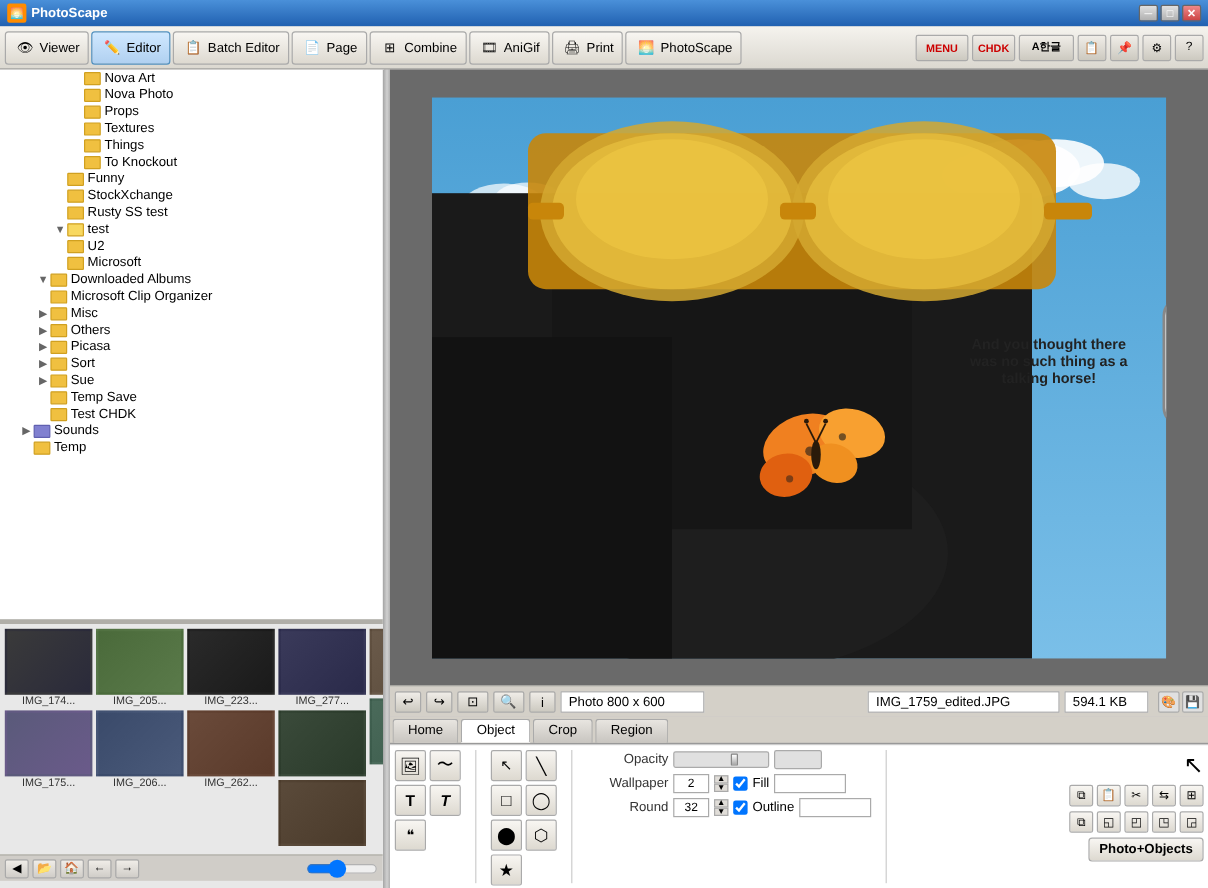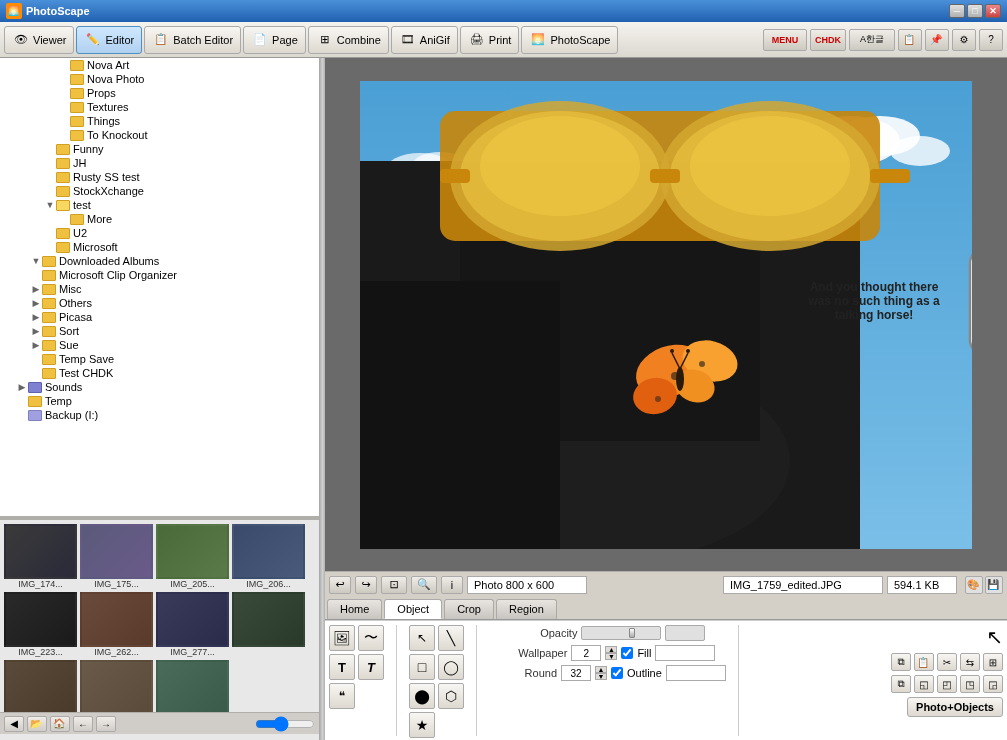--- a/index.html
+++ b/index.html
@@ -25,21 +25,21 @@
     
     
     .left-panel { width: 320px; background: white; border-right: 1px solid #aaa; display: flex; flex-direction: column; }
     .tree-item { display: flex; align-items: center; padding: 1px 0; cursor: pointer; white-space: nowrap; }
     .tree-toggle { width: 12px; height: 12px; display: inline-flex; align-items: center; justify-content: center; font-size: 9px; color: #666; cursor: pointer; }
     .folder-icon { width: 14px; height: 11px; background: #f0c040; border: 1px solid #d0a020; border-radius: 1px; margin-right: 3px; display: inline-flex; align-items: center; justify-content: center; font-size: 8px; }
     .tree-label { color: #000; }
     
     
     .thumb-area { height: 220px; background: #e8e8e8; overflow: hidden; position: relative; }
-    .thumb-grid { display: flex; flex-wrap: wrap; padding: 4px; gap: 3px; overflow-y: auto; height: calc(100% - 28px); }
+    .thumb-grid { display: flex; flex-wrap: wrap; padding: 4px; gap: 3px; overflow-y: auto; height: calc(100% - 28px); flex-direction: column; }
     .thumb-item { width: 73px; text-align: center; cursor: pointer; }
     .thumb-img { width: 73px; height: 55px; background: #888; border: 2px solid transparent; object-fit: cover; display: flex; align-items: center; justify-content: center; overflow: hidden; }
     .thumb-label { font-size: 9px; color: #333; overflow: hidden; text-overflow: ellipsis; white-space: nowrap; width: 73px; }
     .thumb-toolbar { height: 22px; background: #d0cdc8; border-top: 1px solid #b0aea8; display: flex; align-items: center; padding: 0 4px; gap: 3px; }
     .thumb-toolbar-btn { width: 20px; height: 16px; background: linear-gradient(to bottom, #f0ede8, #d0cdc8); border: 1px solid #aaa; border-radius: 2px; cursor: pointer; display: flex; align-items: center; justify-content: center; font-size: 10px; }
     
     
     .editor-panel { flex: 1; display: flex; flex-direction: column; background: #c8c8c8; }
     .editor-main { flex: 1; background: #6a6a6a; display: flex; align-items: center; justify-content: center; overflow: hidden; position: relative; }
     .editor-image { width: 612px; height: 468px; position: relative; overflow: hidden; }
@@ -55,21 +55,21 @@
     .editor-tab { padding: 3px 12px; background: linear-gradient(to bottom, #e8e5e0, #c8c5c0); border: 1px solid #aaa; border-bottom: none; border-radius: 3px 3px 0 0; cursor: pointer; font-size: 11px; margin-right: 2px; }
     .editor-tab.active { background: white; border-bottom: 1px solid white; z-index: 1; }
     
     
     .editor-toolbar { height: 120px; background: white; border-top: 1px solid #ccc; padding: 4px; display: flex; gap: 8px; }
     .tool-group { display: flex; flex-direction: column; gap: 3px; }
     .tool-row { display: flex; gap: 3px; }
     .tool-btn { width: 26px; height: 26px; background: linear-gradient(to bottom, #f8f6f2, #ddd9d0); border: 1px solid #aaa; border-radius: 2px; cursor: pointer; display: flex; align-items: center; justify-content: center; font-size: 14px; }
     .tool-separator { width: 1px; background: #ccc; margin: 0 4px; }
     
-    .prop-group { display: flex; flex-direction: column; gap: 4px; margin-left: 8px; align-items: center; }
+    .prop-group { display: flex; flex-direction: column; gap: 4px; margin-left: 8px; }
     .prop-row { display: flex; align-items: center; gap: 4px; }
     .prop-label { width: 60px; text-align: right; color: #333; }
     .prop-slider { width: 80px; height: 14px; background: #e0e0e0; border: 1px solid #aaa; border-radius: 2px; position: relative; cursor: pointer; }
     .prop-slider-thumb { position: absolute; top: 1px; left: 60%; width: 6px; height: 10px; background: linear-gradient(to bottom, #fff, #aaa); border: 1px solid #888; border-radius: 1px; }
     .prop-input { width: 30px; height: 16px; border: 1px solid #aaa; text-align: center; font-size: 10px; background: white; }
     .prop-spinner { display: flex; flex-direction: column; }
     .prop-spin-btn { width: 12px; height: 7px; background: #e0ddd8; border: 1px solid #aaa; cursor: pointer; display: flex; align-items: center; justify-content: center; font-size: 7px; line-height: 1; }
     .prop-check { width: 12px; height: 12px; margin-right: 2px; }
     .color-box { width: 60px; height: 16px; background: white; border: 1px solid #aaa; cursor: pointer; }
     
@@ -135,21 +135,21 @@
     <span class="toolbar-icon">🖨</span>
     <span>Print</span>
   </div>
   <div class="toolbar-btn">
     <span class="toolbar-icon">🌅</span>
     <span>PhotoScape</span>
   </div>
   <div class="toolbar-right">
     <div class="toolbar-right-btn" style="width:44px;font-size:9px;font-weight:bold;color:#c00;">MENU</div>
     <div class="toolbar-right-btn" style="width:36px;font-size:9px;font-weight:bold;color:#c00;">CHDK</div>
-    <div class="toolbar-right-btn" style="width:46px;font-size:9px;font-weight:normal;">A한글</div>
+    <div class="toolbar-right-btn" style="width:46px;font-size:9px;font-weight:bold;">A한글</div>
     <div class="toolbar-right-btn">📋</div>
     <div class="toolbar-right-btn">📌</div>
     <div class="toolbar-right-btn">⚙</div>
     <div class="toolbar-right-btn">?</div>
   </div>
 </div>
 
 <div class="main-layout">
 
   <div class="left-panel">
@@ -196,47 +196,35 @@
             <div class="tree-item">
     <span style="display:inline-block;width:44px;"></span>
     <span style="display:inline-block;width:12px;"></span>
     <span class="folder-icon" style="background:#f0c040;border:1px solid #d0a020;width:14px;height:11px;border-radius:1px;margin-right:3px;display:inline-block;"></span>
     <span class="tree-label">Funny</span>
   </div>
             <div class="tree-item">
     <span style="display:inline-block;width:44px;"></span>
     <span style="display:inline-block;width:12px;"></span>
     <span class="folder-icon" style="background:#f0c040;border:1px solid #d0a020;width:14px;height:11px;border-radius:1px;margin-right:3px;display:inline-block;"></span>
-    <span class="tree-label">JH</span>
+    <span class="tree-label">StockXchange</span>
   </div>
             <div class="tree-item">
     <span style="display:inline-block;width:44px;"></span>
     <span style="display:inline-block;width:12px;"></span>
     <span class="folder-icon" style="background:#f0c040;border:1px solid #d0a020;width:14px;height:11px;border-radius:1px;margin-right:3px;display:inline-block;"></span>
     <span class="tree-label">Rusty SS test</span>
-  </div>
-            <div class="tree-item">
-    <span style="display:inline-block;width:44px;"></span>
-    <span style="display:inline-block;width:12px;"></span>
-    <span class="folder-icon" style="background:#f0c040;border:1px solid #d0a020;width:14px;height:11px;border-radius:1px;margin-right:3px;display:inline-block;"></span>
-    <span class="tree-label">StockXchange</span>
   </div>
             <div class="tree-item">
     <span style="display:inline-block;width:44px;"></span>
     <span class="tree-toggle">▼</span>
     <span class="folder-icon" style="background:#f8d860;border:1px solid #d0a020;width:14px;height:11px;border-radius:1px;margin-right:3px;display:inline-block;"></span>
     <span class="tree-label">test</span>
   </div>
             <div class="tree-item">
-    <span style="display:inline-block;width:58px;"></span>
-    <span style="display:inline-block;width:12px;"></span>
-    <span class="folder-icon" style="background:#f0c040;border:1px solid #d0a020;width:14px;height:11px;border-radius:1px;margin-right:3px;display:inline-block;"></span>
-    <span class="tree-label">More</span>
-  </div>
-            <div class="tree-item">
     <span style="display:inline-block;width:44px;"></span>
     <span style="display:inline-block;width:12px;"></span>
     <span class="folder-icon" style="background:#f0c040;border:1px solid #d0a020;width:14px;height:11px;border-radius:1px;margin-right:3px;display:inline-block;"></span>
     <span class="tree-label">U2</span>
   </div>
             <div class="tree-item">
     <span style="display:inline-block;width:44px;"></span>
     <span style="display:inline-block;width:12px;"></span>
     <span class="folder-icon" style="background:#f0c040;border:1px solid #d0a020;width:14px;height:11px;border-radius:1px;margin-right:3px;display:inline-block;"></span>
     <span class="tree-label">Microsoft</span>
@@ -299,26 +287,20 @@
     <span style="display:inline-block;width:16px;"></span>
     <span class="tree-toggle">▶</span>
     <span class="folder-icon" style="background:#8080d0;border:1px solid #6060b0;width:14px;height:11px;border-radius:1px;margin-right:3px;display:inline-block;"></span>
     <span class="tree-label">Sounds</span>
   </div>
             <div class="tree-item">
     <span style="display:inline-block;width:16px;"></span>
     <span style="display:inline-block;width:12px;"></span>
     <span class="folder-icon" style="background:#f0c040;border:1px solid #d0a020;width:14px;height:11px;border-radius:1px;margin-right:3px;display:inline-block;"></span>
     <span class="tree-label">Temp</span>
-  </div>
-            <div class="tree-item">
-    <span style="display:inline-block;width:16px;"></span>
-    <span style="display:inline-block;width:12px;"></span>
-    <span class="folder-icon" style="background:#a0a0e0;border:1px solid #8080c0;width:14px;height:11px;border-radius:1px;margin-right:3px;display:inline-block;"></span>
-    <span class="tree-label">Backup (I:)</span>
   </div>
           </div>
       </div>
     </div>
     <div class="left-panel-resize"></div>
 
     <div class="thumb-area">
       <div class="thumb-grid" id="thumb-grid">
           <div class="thumb-item">
     <div class="thumb-img" style="background:linear-gradient(135deg,#3a3a3a,#2a2a3a);"></div>

